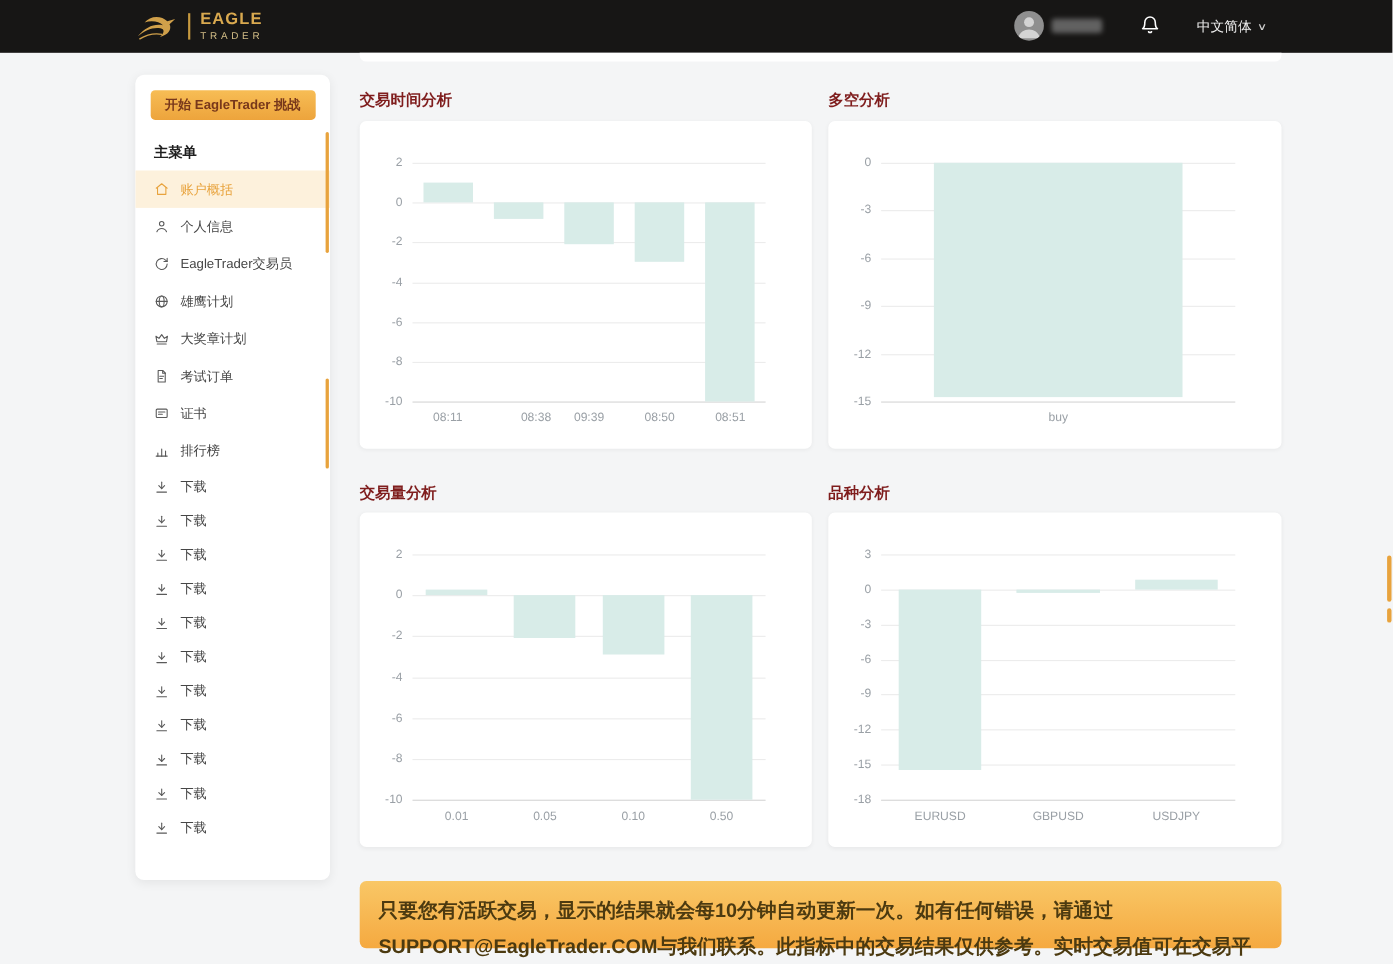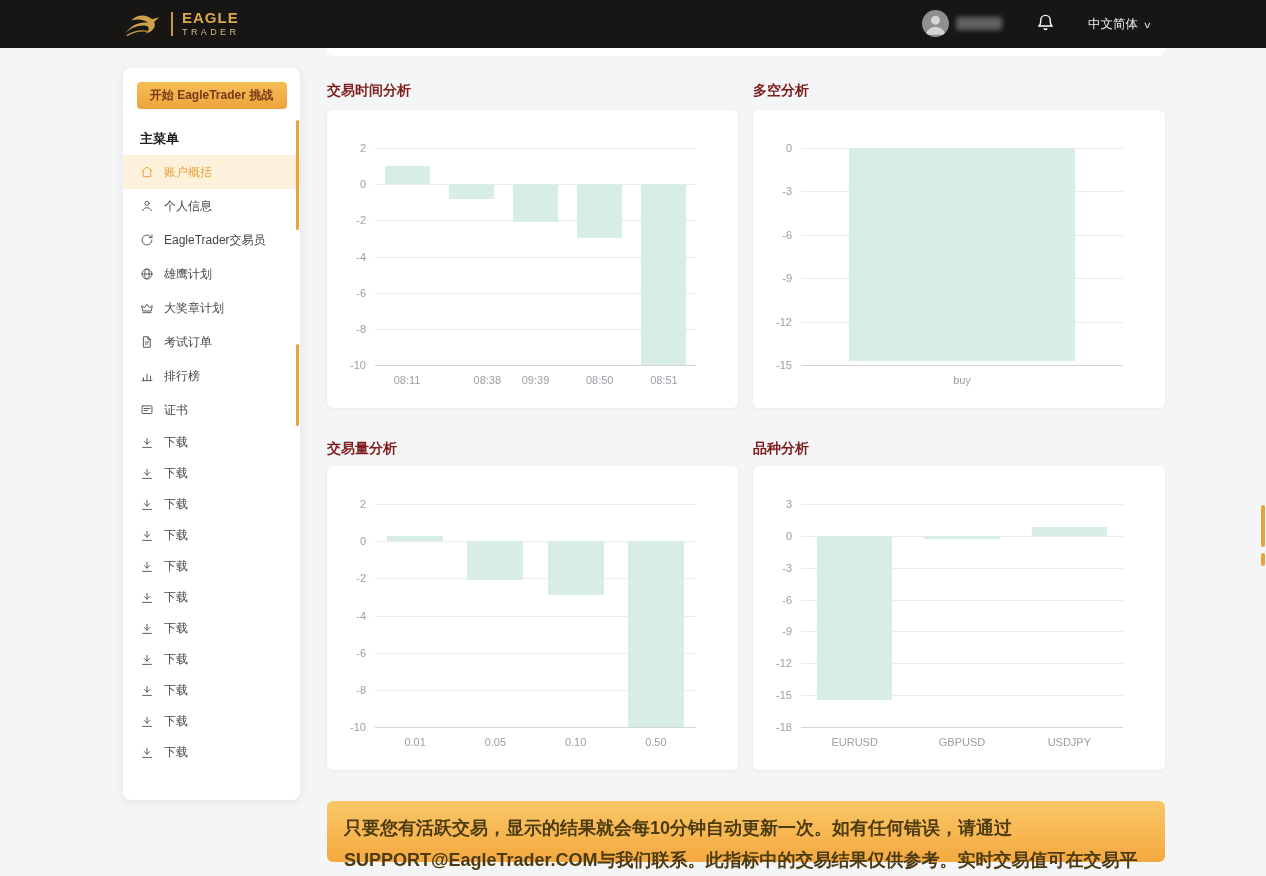--- a/index.html
+++ b/index.html
@@ -171,36 +171,36 @@
               <path d="M6.5 3h7l4 4v14h-11z"></path>
               <path d="M13.5 3v4.5H18"></path>
               <path d="M9 12h6M9 15.5h4"></path>
             </svg>
           </span>
           <span>考试订单</span>
         </div>
         <div class="menu-item">
           <span class="mi-icon">
             <svg viewBox="0 0 24 24">
+              <rect x="3.5" y="5" width="17" height="13" rx="1.5"></rect>
+              <path d="M7 9.5h10M7 13h6"></path>
+            </svg>
+          </span>
+          <span>证书</span>
+        </div>
+        <div class="menu-item">
+          <span class="mi-icon">
+            <svg viewBox="0 0 24 24">
               <path d="M6 20v-5"></path>
               <path d="M12 20V9"></path>
               <path d="M18 20v-8"></path>
               <path d="M3.5 20h17"></path>
             </svg>
           </span>
           <span>排行榜</span>
-        </div>
-        <div class="menu-item">
-          <span class="mi-icon">
-            <svg viewBox="0 0 24 24">
-              <rect x="3.5" y="5" width="17" height="13" rx="1.5"></rect>
-              <path d="M7 9.5h10M7 13h6"></path>
-            </svg>
-          </span>
-          <span>证书</span>
         </div>
         <div class="menu-item dl">
           <span class="mi-icon">
             <svg viewBox="0 0 24 24">
               <path d="M12 4v10"></path>
               <polyline points="7.5 9.5 12 14 16.5 9.5"></polyline>
               <path d="M4.5 19.5h15"></path>
             </svg>
           </span>
           <span>下载</span>

